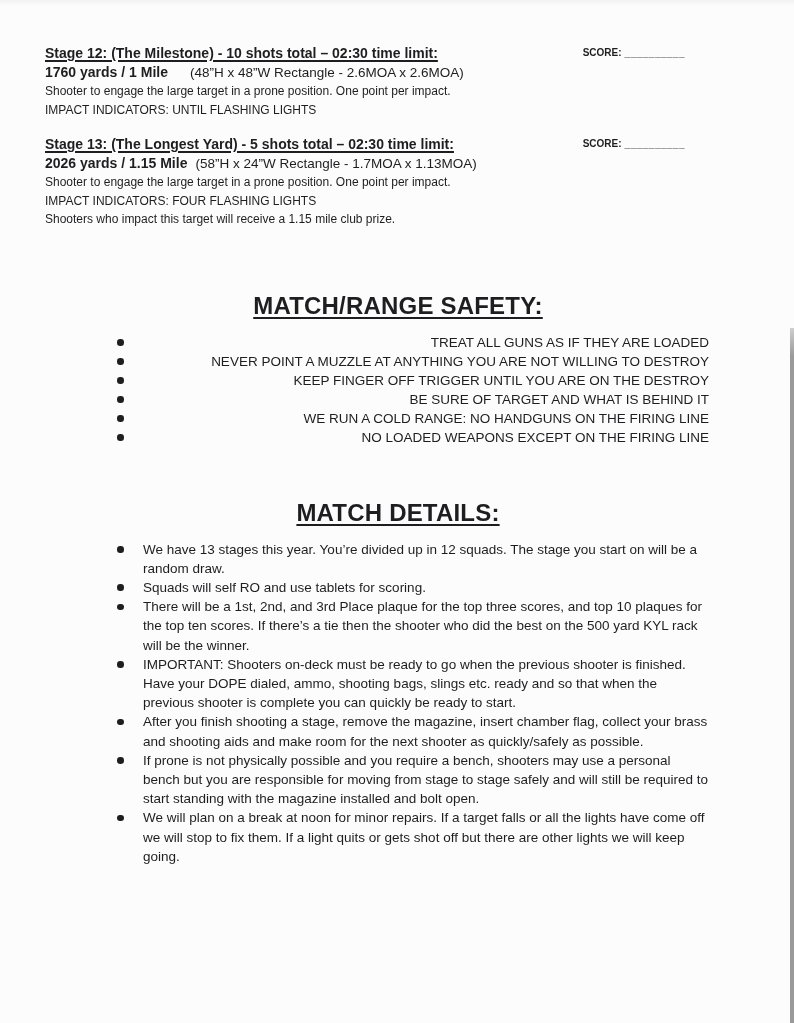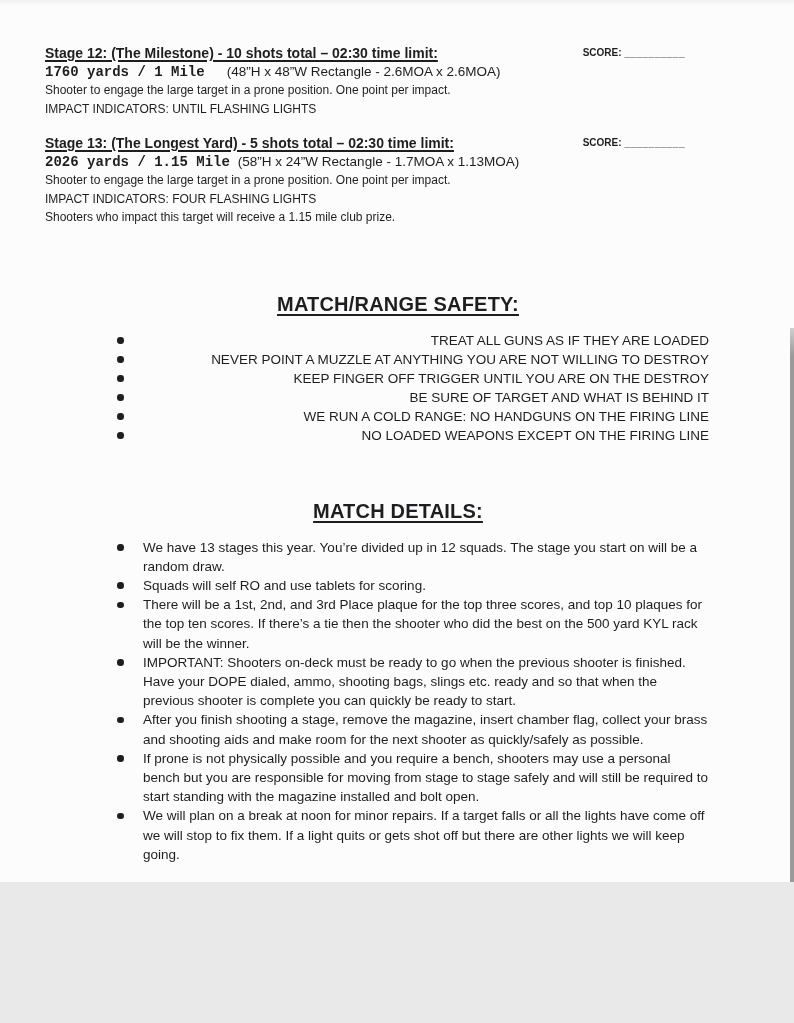--- a/index.html
+++ b/index.html
@@ -3,21 +3,21 @@
 <meta charset="utf-8">
 <style>
   html, body { margin: 0; padding: 0; }
   body {
     width: 794px; height: 1023px;
     font-family: "Liberation Sans", sans-serif;
     background: #e9e9e9;
   }
   .page {
     position: relative;
-    width: 794px; height: 882px;
+    width: 794px; height: 1023px;
     background: var(--page-bg, #fcfcfc);
     color: var(--text, #1e1e20);
     overflow: hidden;
   }
   
   .page::before {
     content: ""; position: absolute; top: 0; left: 0; right: 0; height: 6px;
     background: linear-gradient(to bottom, rgba(0,0,0,0.045), rgba(0,0,0,0));
     pointer-events: none;
   }
@@ -30,31 +30,31 @@
     width: 640px;
   }
   .stage-heading {
     margin: 0; font-size: 14px; font-weight: bold; line-height: 18.5px;
     text-decoration: underline; text-decoration-thickness: 1.5px; text-underline-offset: 2px;
     white-space: nowrap;
   }
   .score { font-size: 10px; font-weight: bold; line-height: 18.5px; white-space: nowrap; }
   .score-blank { font-weight: bold; letter-spacing: 0.5px; }
   .stage-line2 { font-size: 13.5px; line-height: 18.5px; }
-  .distance { font-weight: bold; font-size: 14px; font-family: Liberation Mono, monospace; }
+  .distance { font-weight: bold; font-size: 14px; }
   .spec { margin-left: 8px; }
   #stages .stage:first-child .spec { margin-left: 22px; }
   .line { margin: 0; font-size: 12px; line-height: 18.5px; white-space: pre-wrap; }
 
   
   #sections section:nth-child(1) { margin-top: 64px; }
   #sections section:nth-child(2) { margin-top: 53px; }
   .section-title {
     margin: 0; text-align: center;
-    font-size: 20px; font-weight: bold; line-height: 26px;
+    font-size: 24px; font-weight: bold; line-height: 26px;
     text-decoration: underline; text-decoration-thickness: 2px; text-underline-offset: 3px;
     letter-spacing: 0.2px;
   }
   ul.bullets { margin: 14px 0 0 72px; padding: 0; list-style: none; width: 592px; }
   ul.bullets li { position: relative; padding-left: 26px; font-size: 13.5px; }
   #sections section:nth-child(1) ul.bullets li { line-height: 19px; text-align: right; }
   #sections section:nth-child(2) ul.bullets li { line-height: 19.2px; }
   ul.bullets li::before {
     content: ""; position: absolute; left: 0; top: 6.5px;
     width: 6.5px; height: 6.5px; border-radius: 50%;

